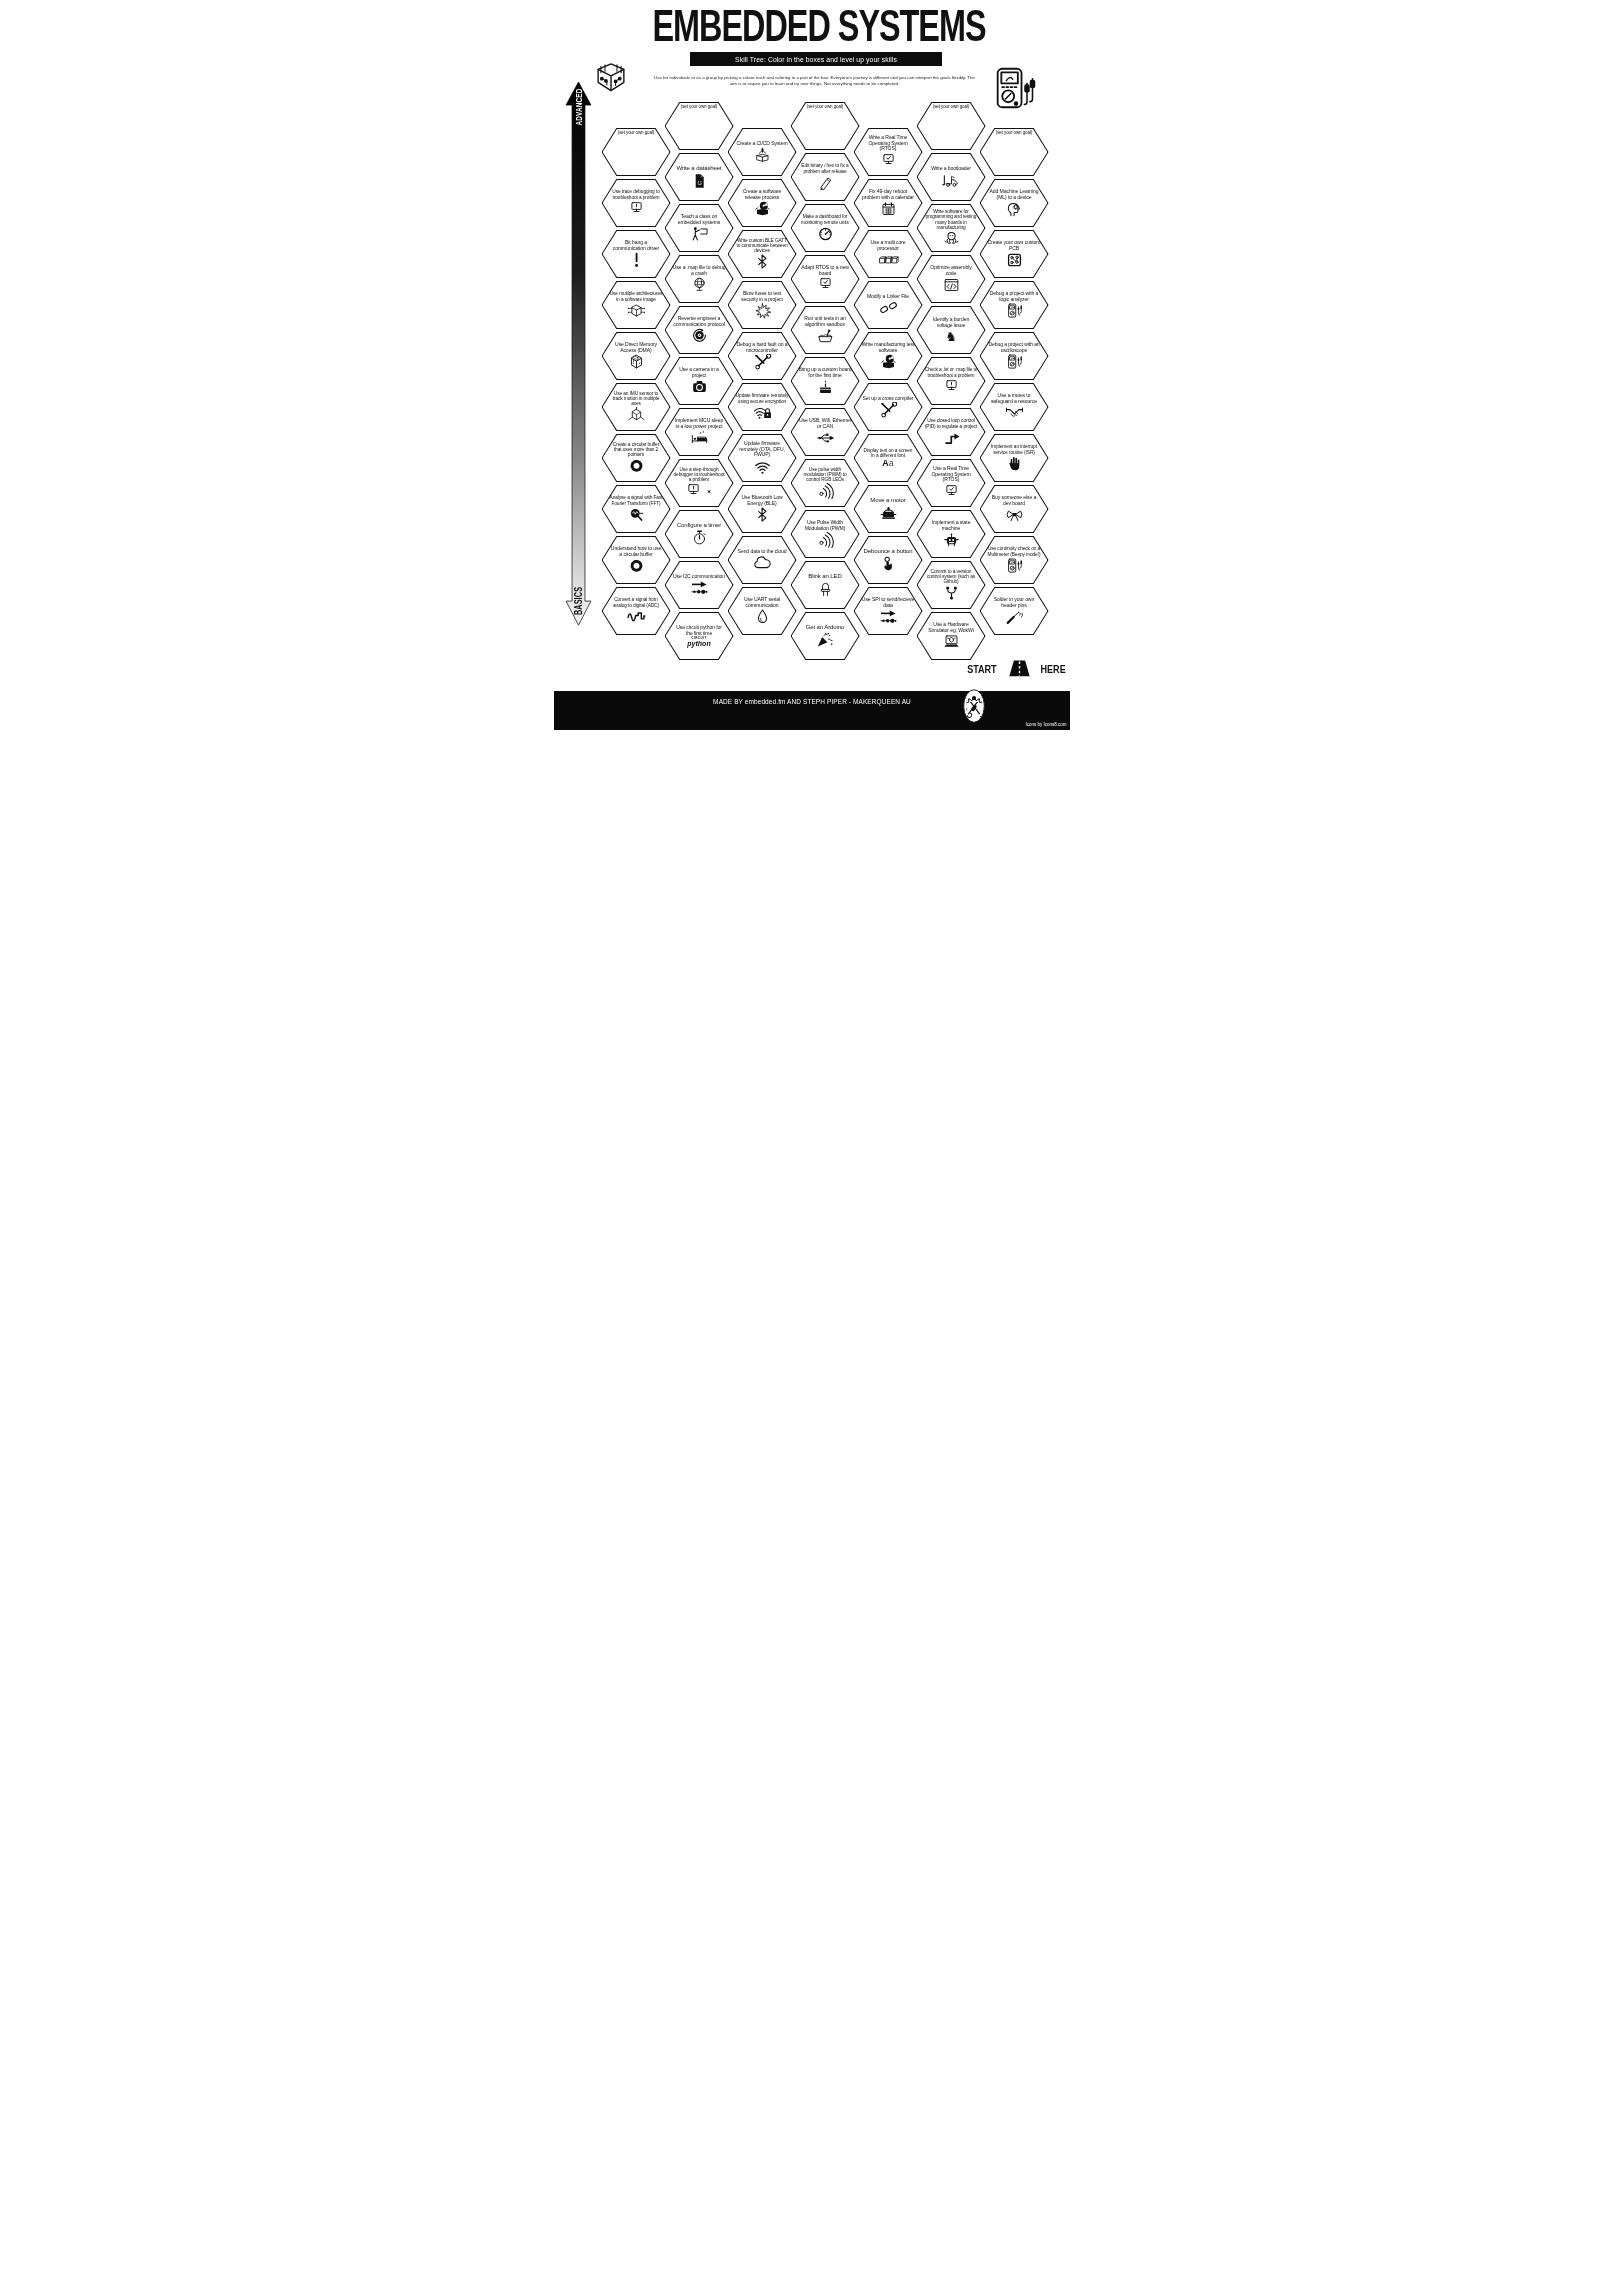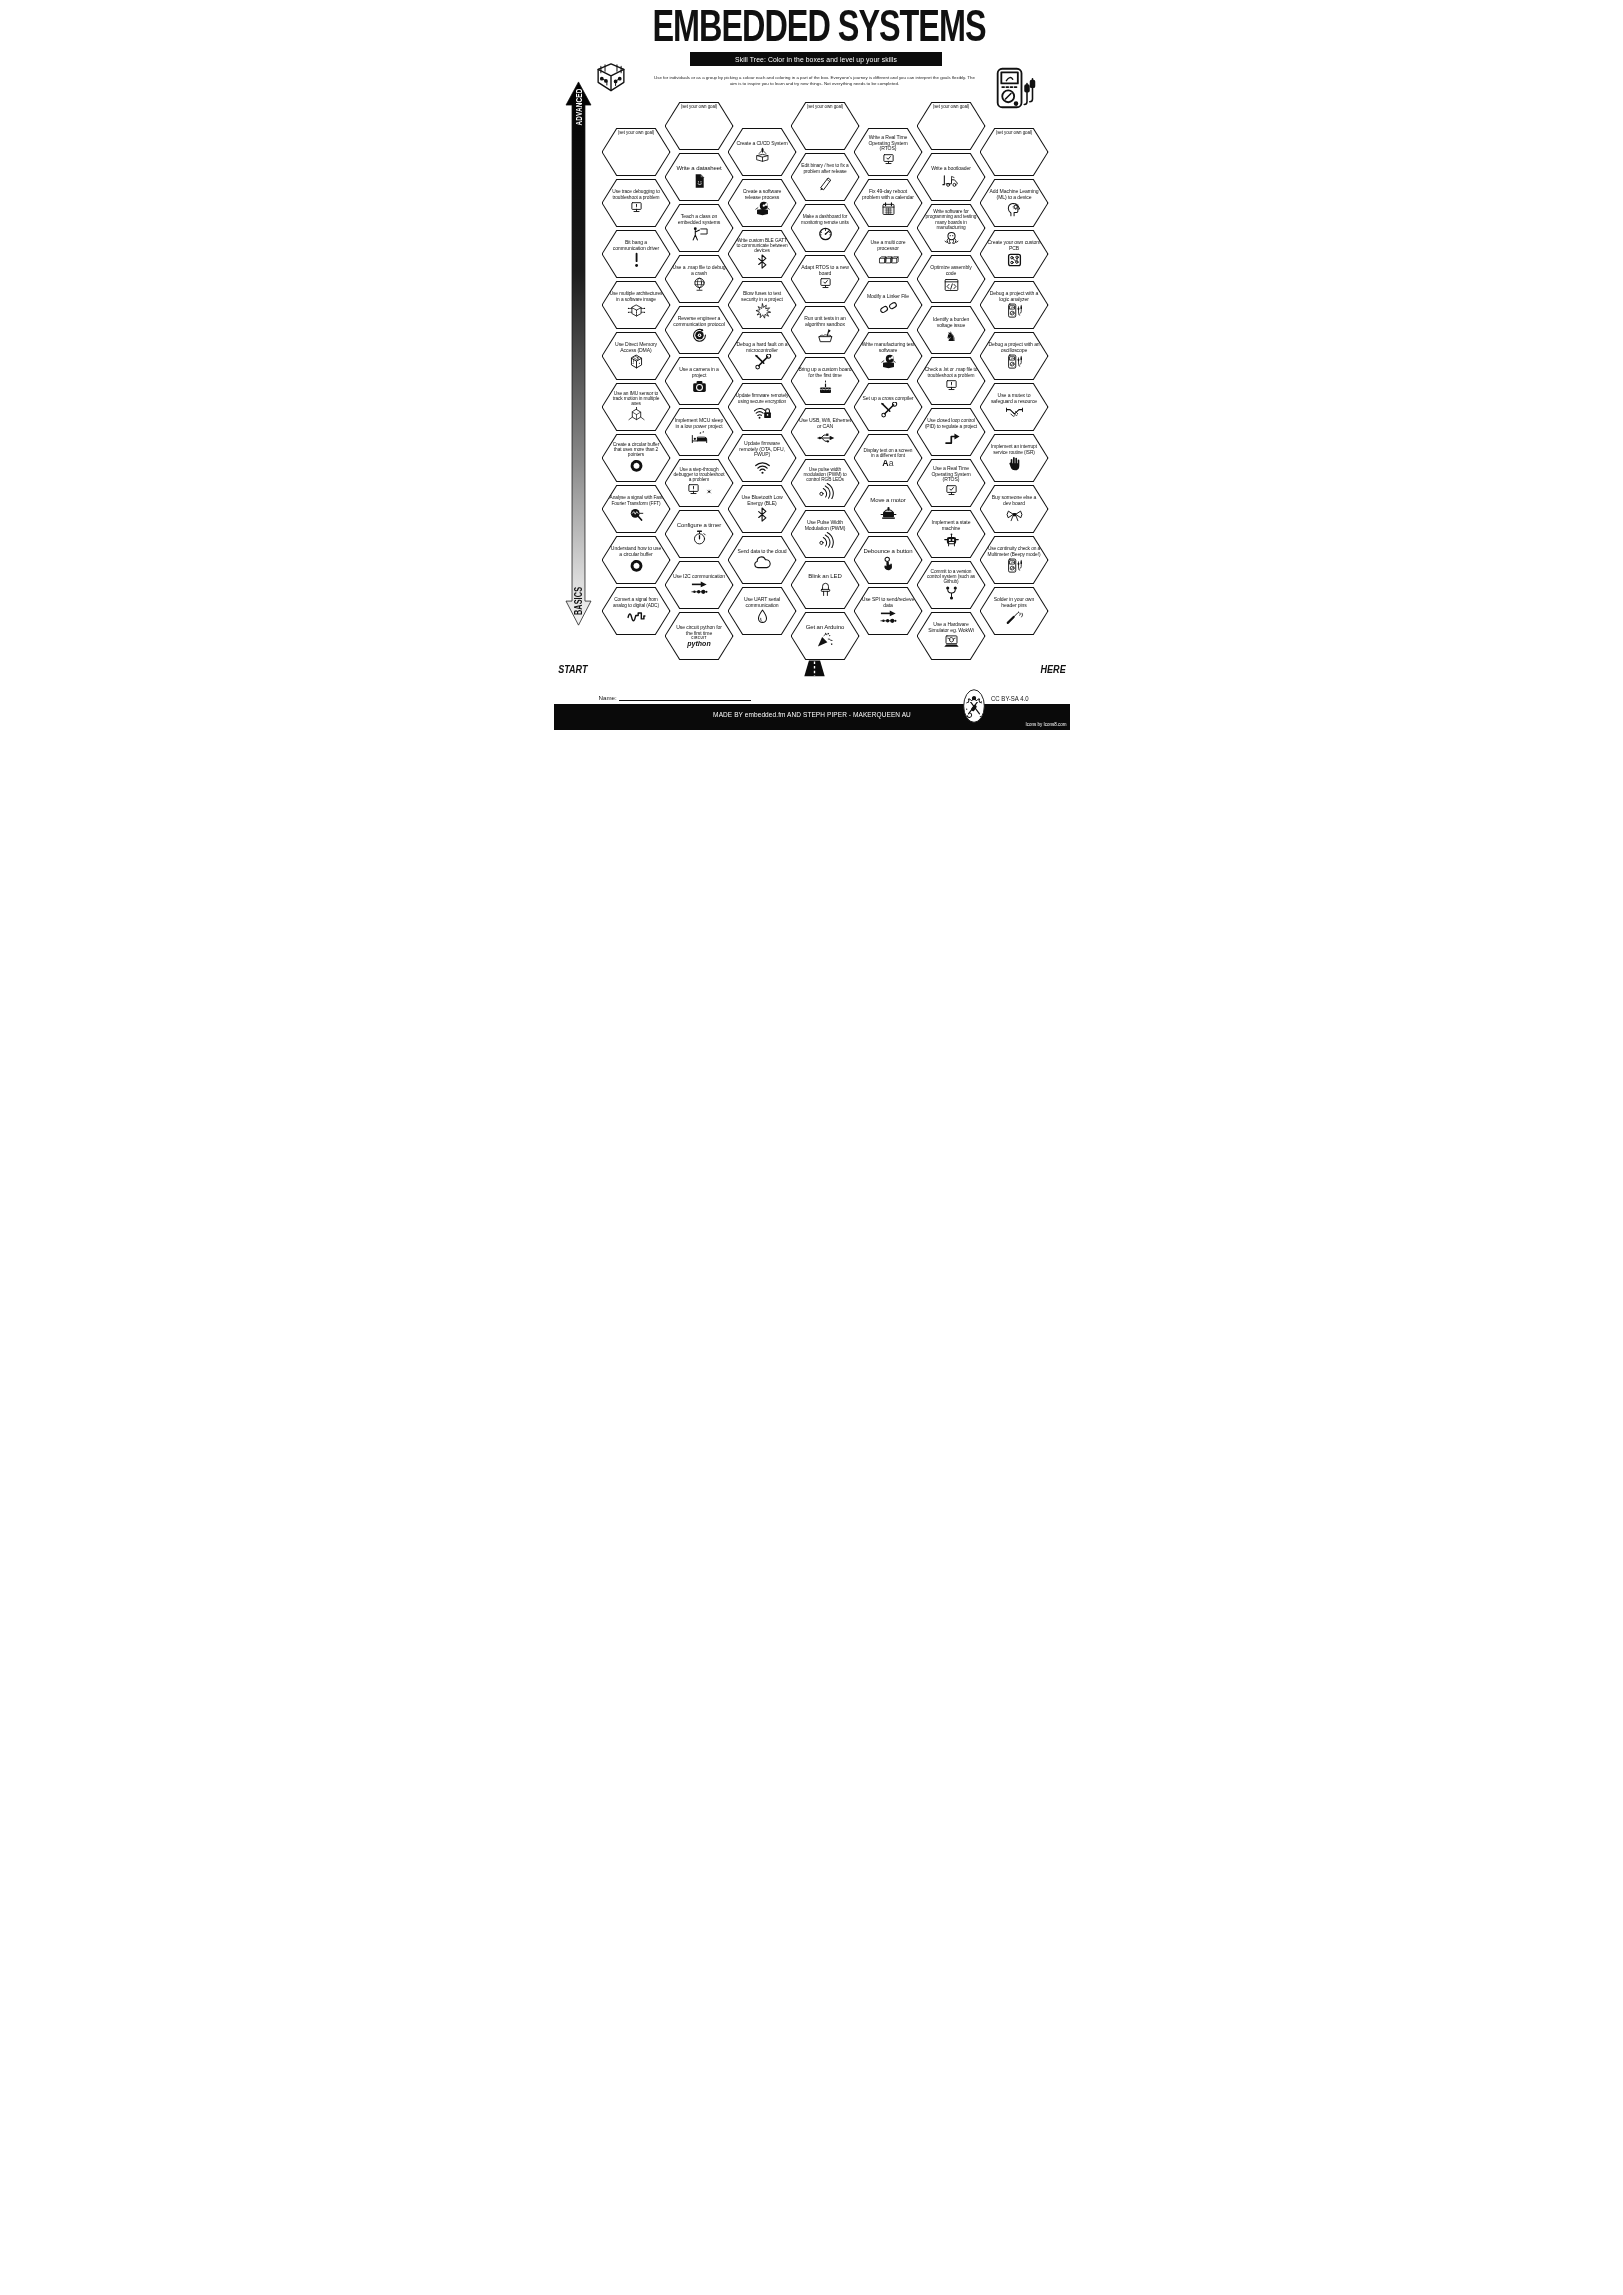--- a/index.html
+++ b/index.html
@@ -37,30 +37,30 @@
   .hex.goal .hex-label{font-size:4.5px;}
   .hex-icon{display:flex;align-items:center;justify-content:center;min-height:4.6px;}
   .glyph-icon{font-size:12px;line-height:1;font-family:"DejaVu Sans",sans-serif;}
   .cp-logo{display:flex;flex-direction:column;align-items:center;line-height:1;}
   .cp-logo span{font-size:3px;font-weight:700;letter-spacing:0.5px;}
   .cp-logo em{font-size:7px;font-weight:700;font-style:italic;margin-top:-0.5px;}
   .aa{font-weight:800;font-size:8.8px;line-height:1;}
   .aa span{font-weight:400;color:#444;}
   
   .start-here{position:absolute;left:0;right:0;top:660px;display:flex;align-items:center;
-              justify-content:space-between;gap:4.6px;font-style:italic;}
+              justify-content:flex-end;gap:4.6px;}
   .start-here .sh-word{font-size:11.6px;font-weight:900;letter-spacing:0;transform:scaleX(.78);}
   
   .name-row{position:absolute;left:45px;top:693px;display:flex;align-items:flex-end;gap:1.9px;}
   .name-row .nm{font-size:6.2px;}
   .name-line{width:132px;border-bottom:0.7px solid #111;height:7px;}
   
   .license{position:absolute;left:437px;top:695px;font-size:6.7px;letter-spacing:0;transform:scaleX(.9);transform-origin:left;}
   .mq-logo{position:absolute;left:409px;top:689px;z-index:3;}
-  .footer{position:absolute;left:0;bottom:0;width:100%;height:26px;background:#0a0a0a;z-index:2;}
+  .footer{position:absolute;left:0;bottom:0;width:100%;height:39px;background:#0a0a0a;z-index:2;}
   .footer .credit{position:absolute;left:0;right:0;top:6px;text-align:center;color:#fff;
                   font-size:7.4px;letter-spacing:0.1px;transform:scaleX(.88);white-space:nowrap;}
   .footer .icons8{position:absolute;right:2.8px;bottom:2.8px;color:#fff;font-size:4.9px;transform:scaleX(.92);transform-origin:right;}
 </style>
 </head>
 <body>
 
 <div class="poster">
 
   <div class="title">EMBEDDED SYSTEMS</div>

